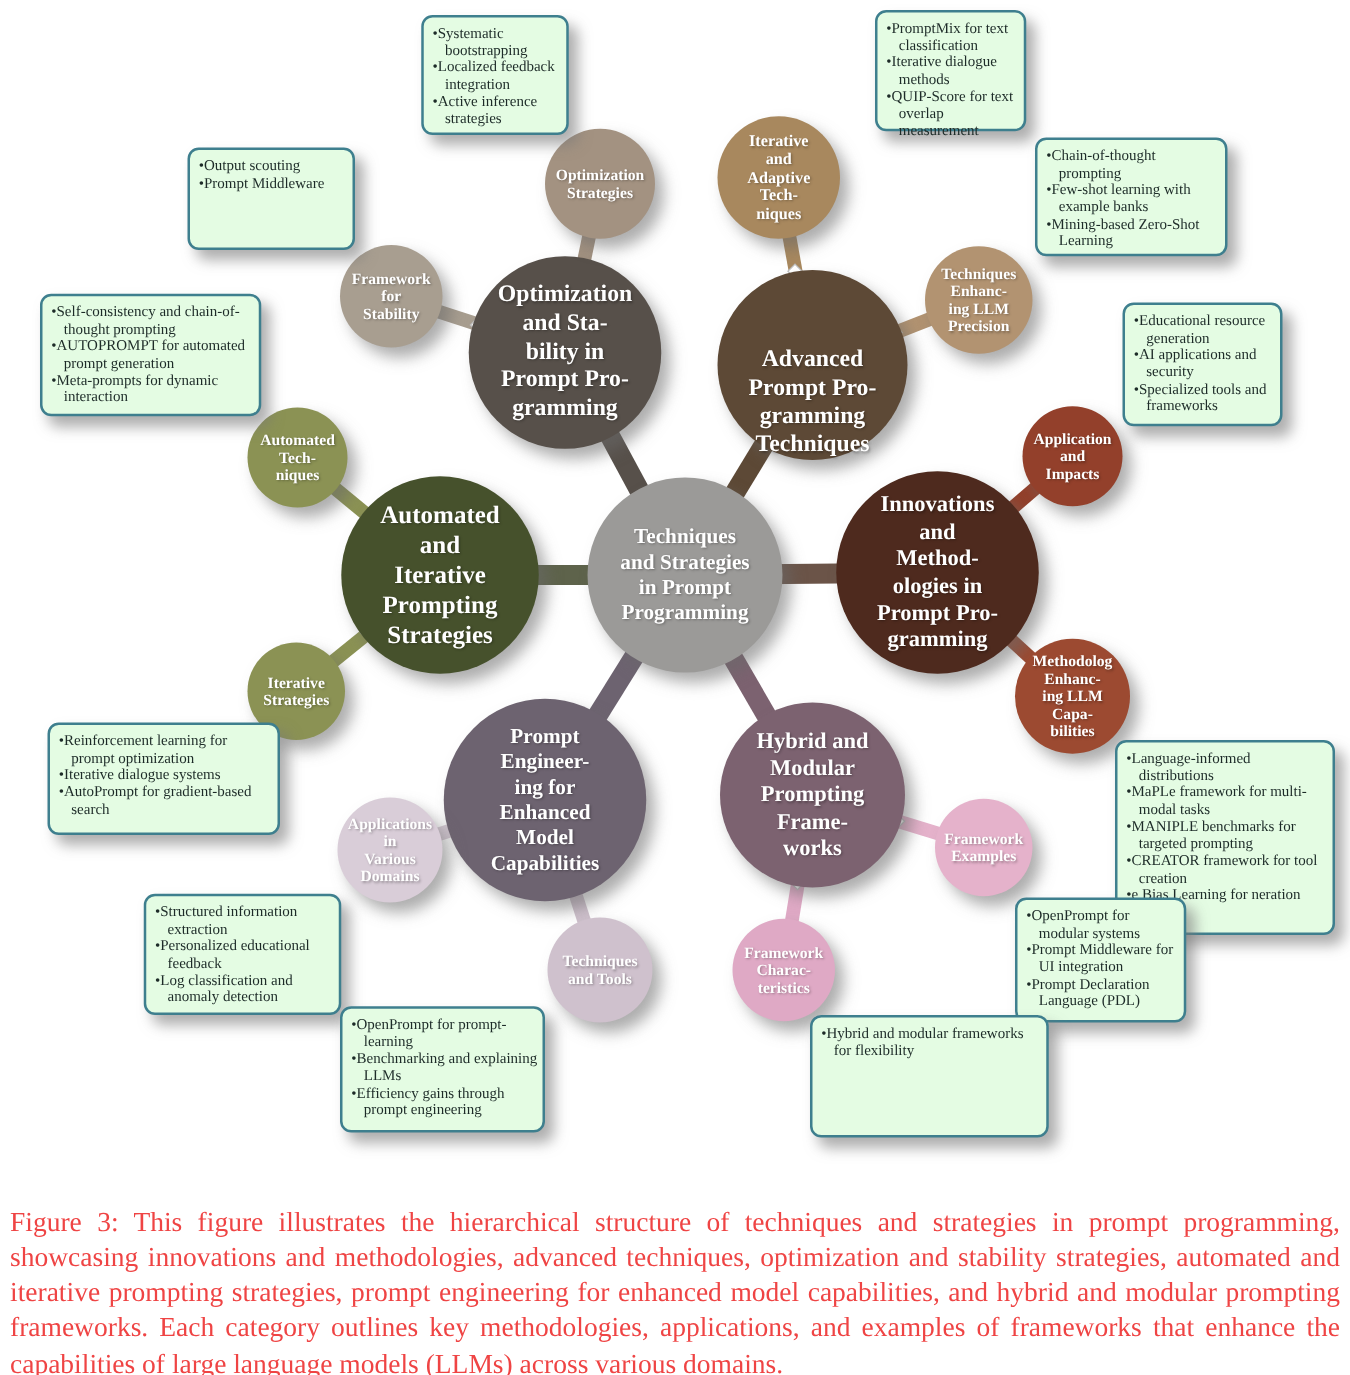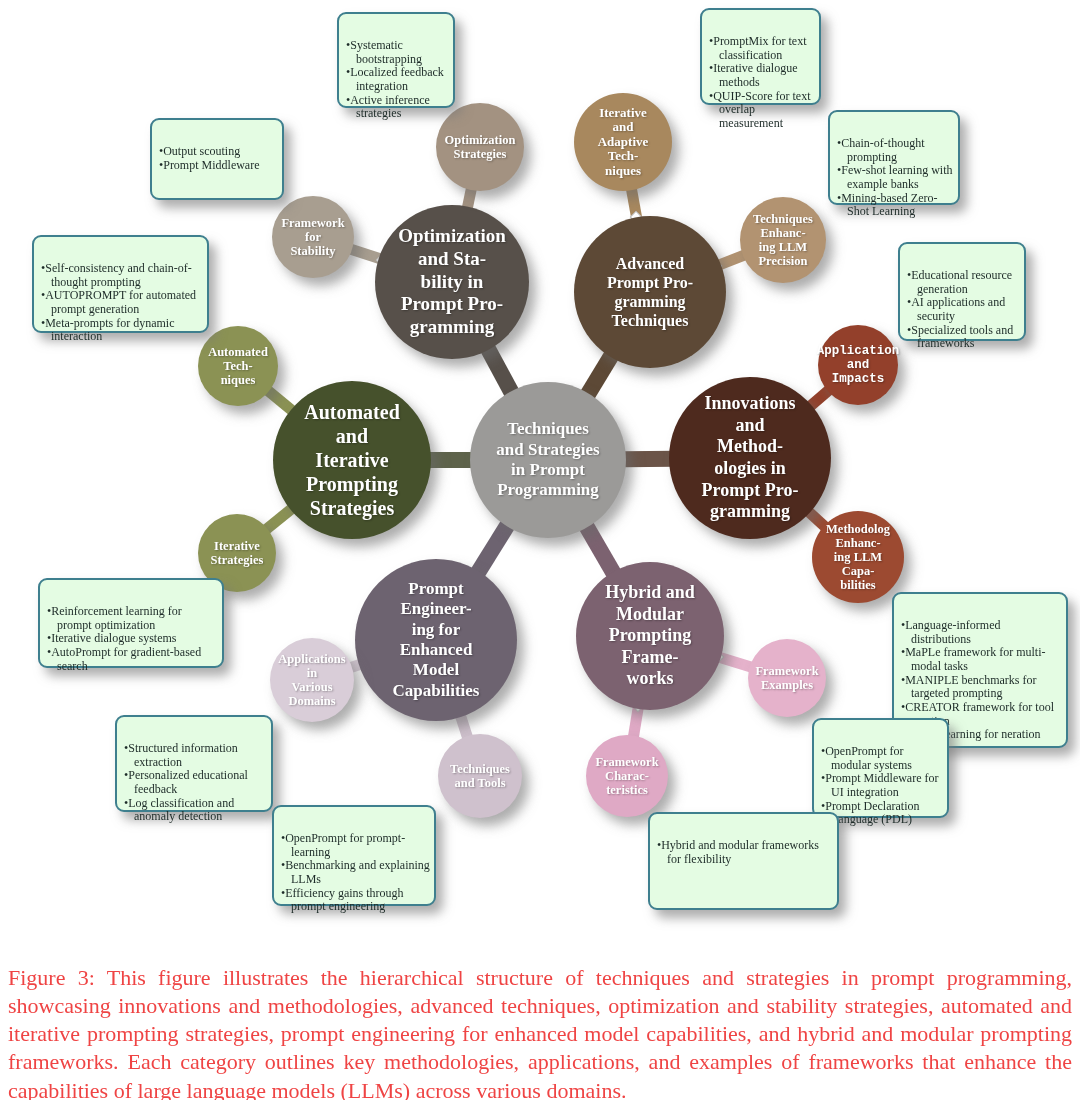--- a/index.html
+++ b/index.html
@@ -5,21 +5,21 @@
   html,body{margin:0;padding:0;background:#fff;}
   body{position:relative;width:1080px;height:1100px;overflow:hidden;font-family:"Liberation Serif",serif;}
   .links{position:absolute;left:0;top:0;z-index:0;}
   .node{position:absolute;border-radius:50%;display:flex;align-items:center;justify-content:center;
         text-align:center;color:#fff;font-weight:bold;font-family:"Liberation Serif",serif;
         white-space:pre-line;z-index:2;box-shadow:7px 8px 12px rgba(105,105,105,.55);
         text-shadow:1px 1px 2px rgba(0,0,0,.30);}
   .big{line-height:1.2;}
   .sat{font-size:12.5px;line-height:1.12;}
   .note{position:absolute;background:#e4fce3;border:2px solid #3e7f8e;border-radius:9px;
-        box-shadow:7px 8px 11px rgba(120,120,120,.6);z-index:3;padding:25px 4px 4px 7px;box-sizing:border-box;}
+        box-shadow:7px 8px 11px rgba(120,120,120,.6);z-index:3;padding:6px 4px 4px 7px;box-sizing:border-box;}
   .note ul{margin:0;padding:0;list-style:none;font-size:12px;line-height:1.14;color:#1d2b28;}
   .note li{padding-left:10px;text-indent:-10px;}
   .note li::before{content:"\2022 ";}
   .caption{position:absolute;left:8px;top:936px;width:1064px;font-size:22px;line-height:1.28;
            color:#ef4444;text-align:justify;z-index:4;margin-top:28px;}
 </style>
 </head>
 <body>
 
 <svg class="links" width="1080" height="930">
@@ -65,21 +65,21 @@
 Programming</span>
 </div>
 
 <div class="node big" style="left: 375px; top: 205px; width: 154px; height: 154px; font-size: 19px; background-color: rgb(87, 80, 74);">
   <span>Optimization
 and Sta-
 bility in
 Prompt Pro-
 gramming</span>
 </div>
-<div class="node big" style="left: 574px; top: 216px; width: 152px; height: 152px; font-size: 16px; background-color: rgb(93, 73, 54);">
+<div class="node big" style="left: 574px; top: 216px; width: 152px; height: 152px; font-size: 19px; background-color: rgb(93, 73, 54); align-items: flex-end;">
   <span>Advanced
 Prompt Pro-
 gramming
 Techniques</span>
 </div>
 <div class="node big" style="left: 669px; top: 377px; width: 162px; height: 162px; font-size: 18px; background-color: rgb(78, 42, 30);">
   <span>Innovations
 and
 Method-
 ologies in
@@ -124,21 +124,21 @@
 Adaptive
 Tech-
 niques</span>
 </div>
 <div class="node sat" style="left: 740px; top: 197px; width: 86px; height: 86px; background-color: rgb(178, 147, 113);">
   <span>Techniques
 Enhanc-
 ing LLM
 Precision</span>
 </div>
-<div class="node sat" style="left: 818px; top: 325px; width: 80px; height: 80px; background-color: rgb(147, 64, 43); font-family: Liberation Mono, monospace;">
+<div class="node sat" style="left: 818px; top: 325px; width: 80px; height: 80px; background-color: rgb(147, 64, 43);">
   <span>Application
 and
 Impacts</span>
 </div>
 <div class="node sat" style="left: 812px; top: 511px; width: 92px; height: 92px; background-color: rgb(156, 74, 49);">
   <span>Methodolog
 Enhanc-
 ing LLM
 Capa-
 bilities</span>
@@ -185,21 +185,21 @@
     <li>Iterative dialogue methods</li>
     <li>QUIP-Score for text overlap measurement</li>
   </ul>
 </div>
 <div class="note" style="left:150px;top:118px;width:134px;height:82px">
   <ul>
     <li>Output scouting</li>
     <li>Prompt Middleware</li>
   </ul>
 </div>
-<div class="note" style="left:828px;top:110px;width:132px;height:95px">
+<div class="note" style="left:828px;top:110px;width:154px;height:95px">
   <ul>
     <li>Chain-of-thought prompting</li>
     <li>Few-shot learning with example banks</li>
     <li>Mining-based Zero-Shot Learning</li>
   </ul>
 </div>
 <div class="note" style="left:32px;top:235px;width:177px;height:98px">
   <ul>
     <li>Self-consistency and chain-of-thought prompting</li>
     <li>AUTOPROMPT for automated prompt generation</li>

